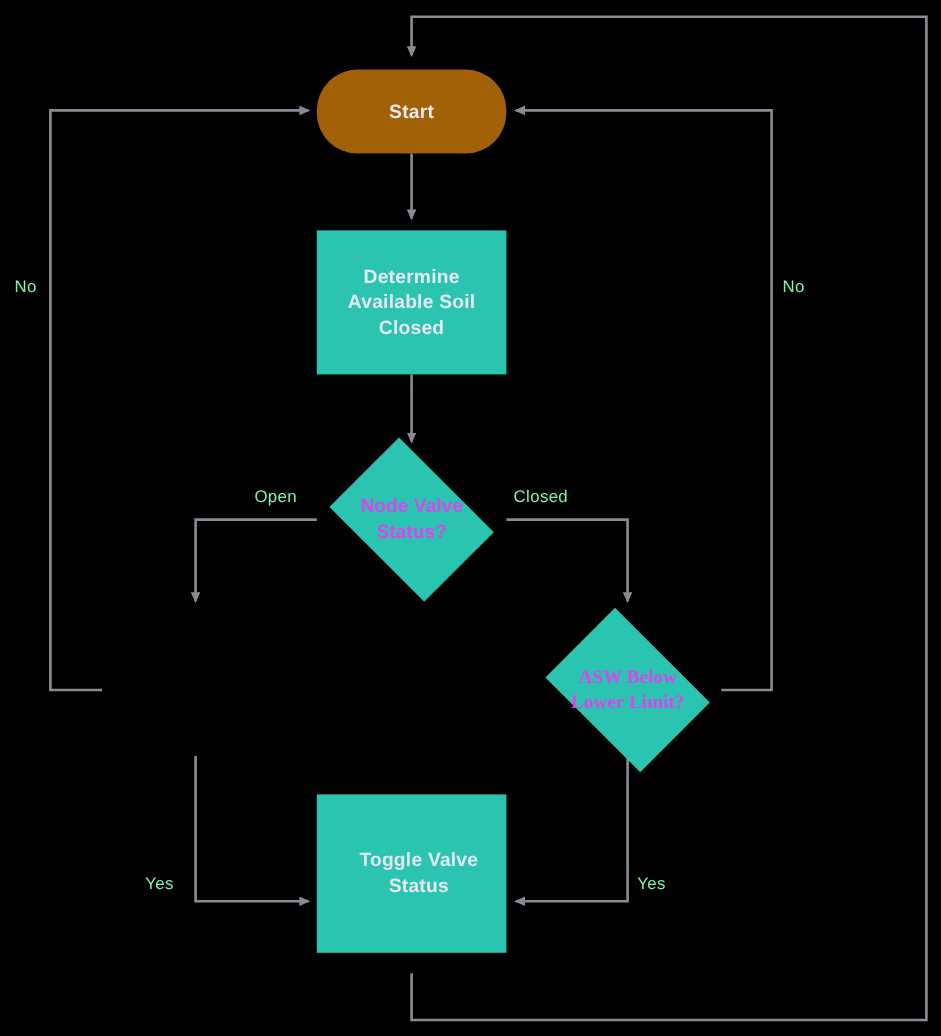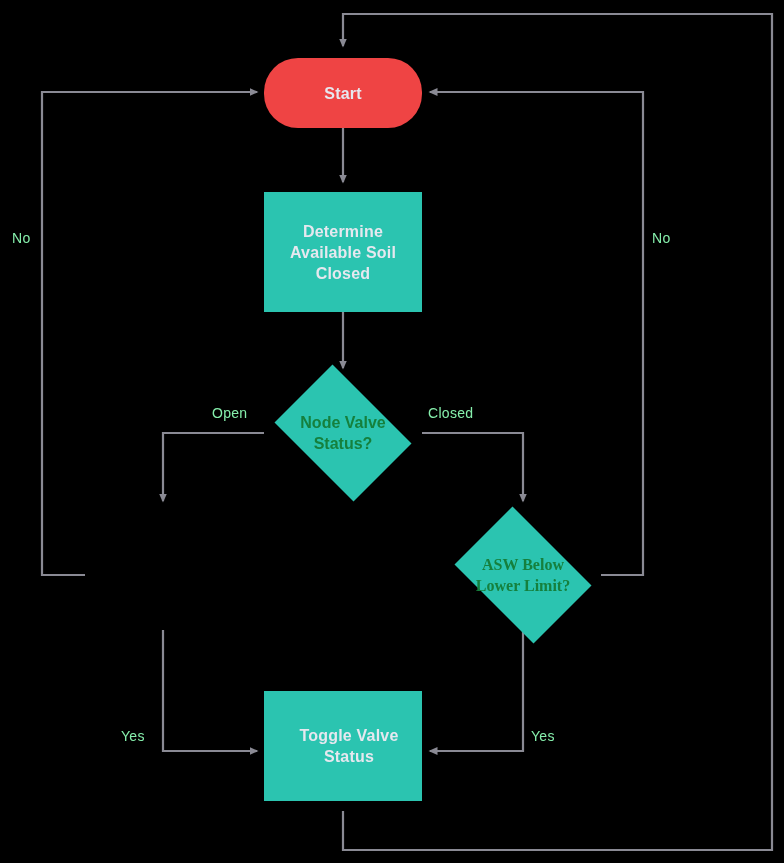--- a/index.html
+++ b/index.html
@@ -41,21 +41,21 @@
   }
   .node-label {
     display: block;
     white-space: pre-line;
     padding: 0 6px;
   }
   .node-rect {
     background: #2BC4B0;
   }
   .node-terminal {
-    background: #ef4444;
+    background: #a16207;
     border-radius: 34px;
     text-align: center;
   }
   .node-diamond-wrap {
     position: absolute;
     display: flex;
     align-items: center;
     justify-content: center;
   }
   .diamond-shape {
@@ -63,21 +63,21 @@
     left: 0;
     top: 0;
     width: 100%;
     height: 100%;
     background: #2BC4B0;
     transform: rotate(45deg) scale(0.7072);
   }
   .diamond-text {
     position: relative;
     z-index: 2;
-    color: #15803d;
+    color: #d946ef;
     font-weight: bold;
     font-size: 16px;
     line-height: 21px;
     text-align: center;
     white-space: pre-line;
   }
   .edge-label {
     position: absolute;
     color: #86efac;
     font-weight: normal;
@@ -136,21 +136,21 @@
 Status?</span>
   </div>
 
 
   <div class="node-diamond-wrap" style="left:444px; top:517px; width:158px; height:116px;font-family:Liberation Serif, serif;">
     <div class="diamond-shape"></div>
     <span class="diamond-text">ASW Below
 Lower Limit?</span>
   </div>
 
-  <div class="node node-rect" style="left:264px; top:691px; width:158px; height:110px;padding-left:12px;">
+  <div class="node node-rect" style="left:264px; top:662px; width:158px; height:132px;padding-left:12px;">
     <span class="node-label">Toggle Valve
 Status</span>
   </div>
 
   <div class="edge-label" style="left:190px; top:405px;margin-left:22px;">Open</div>
 
   <div class="edge-label" style="left:428px; top:405px;">Closed</div>
 
   <div class="edge-label" style="left:12px; top:230px;">No</div>
 

